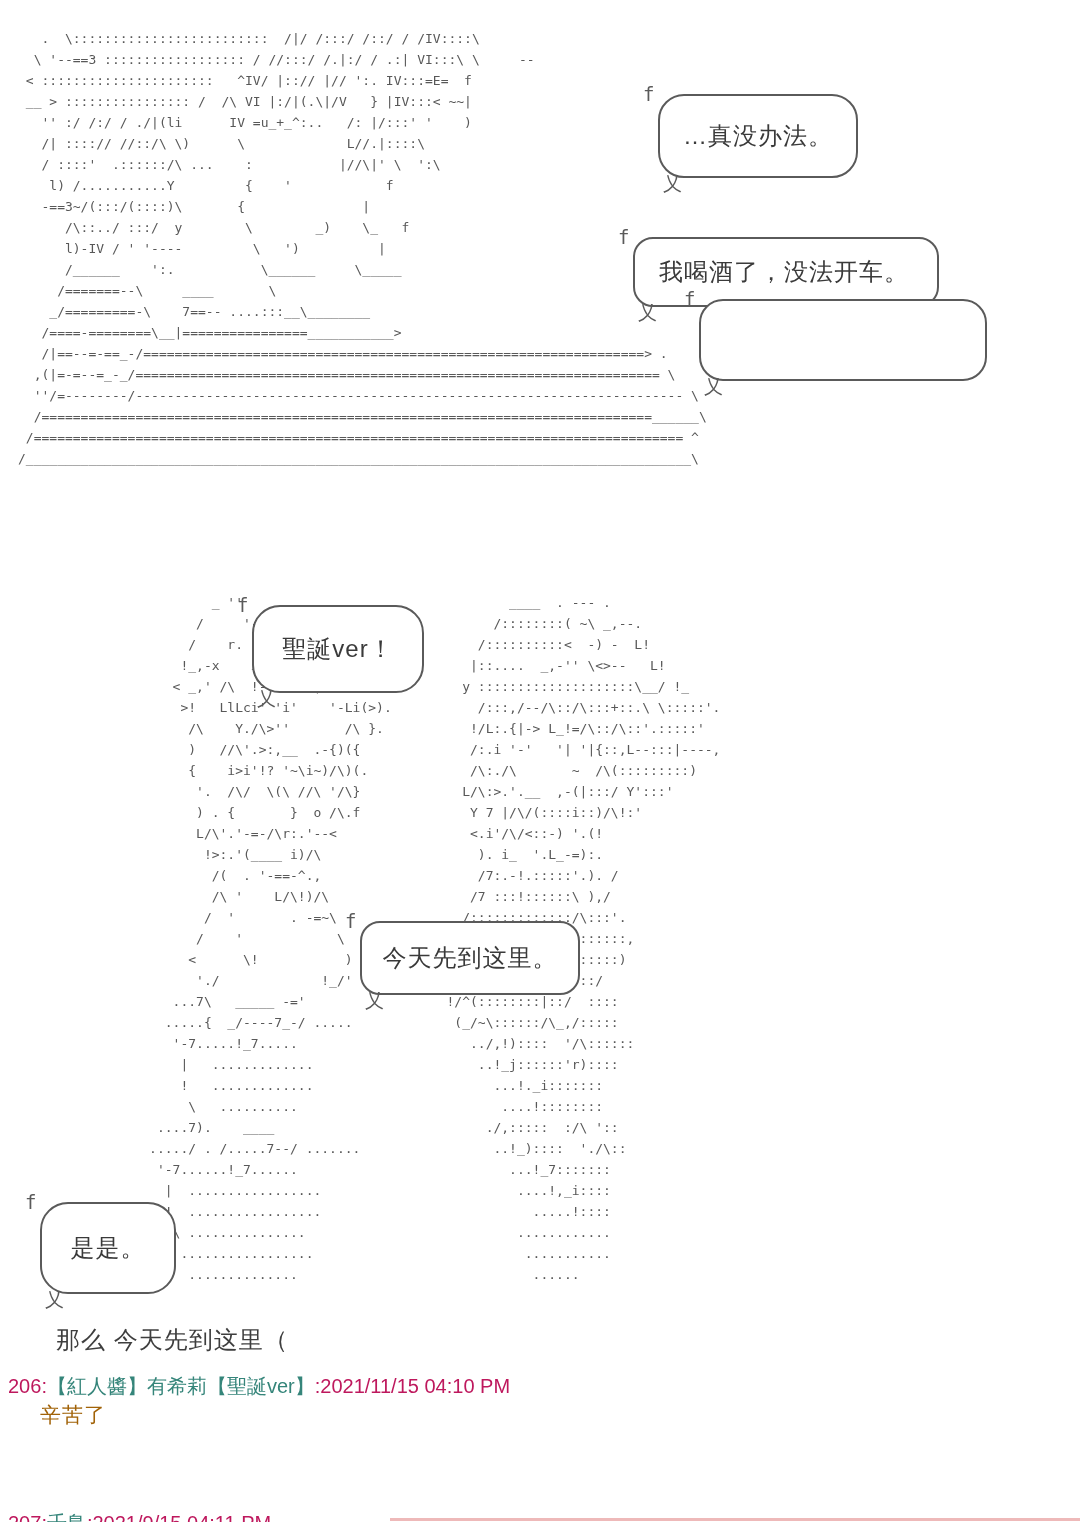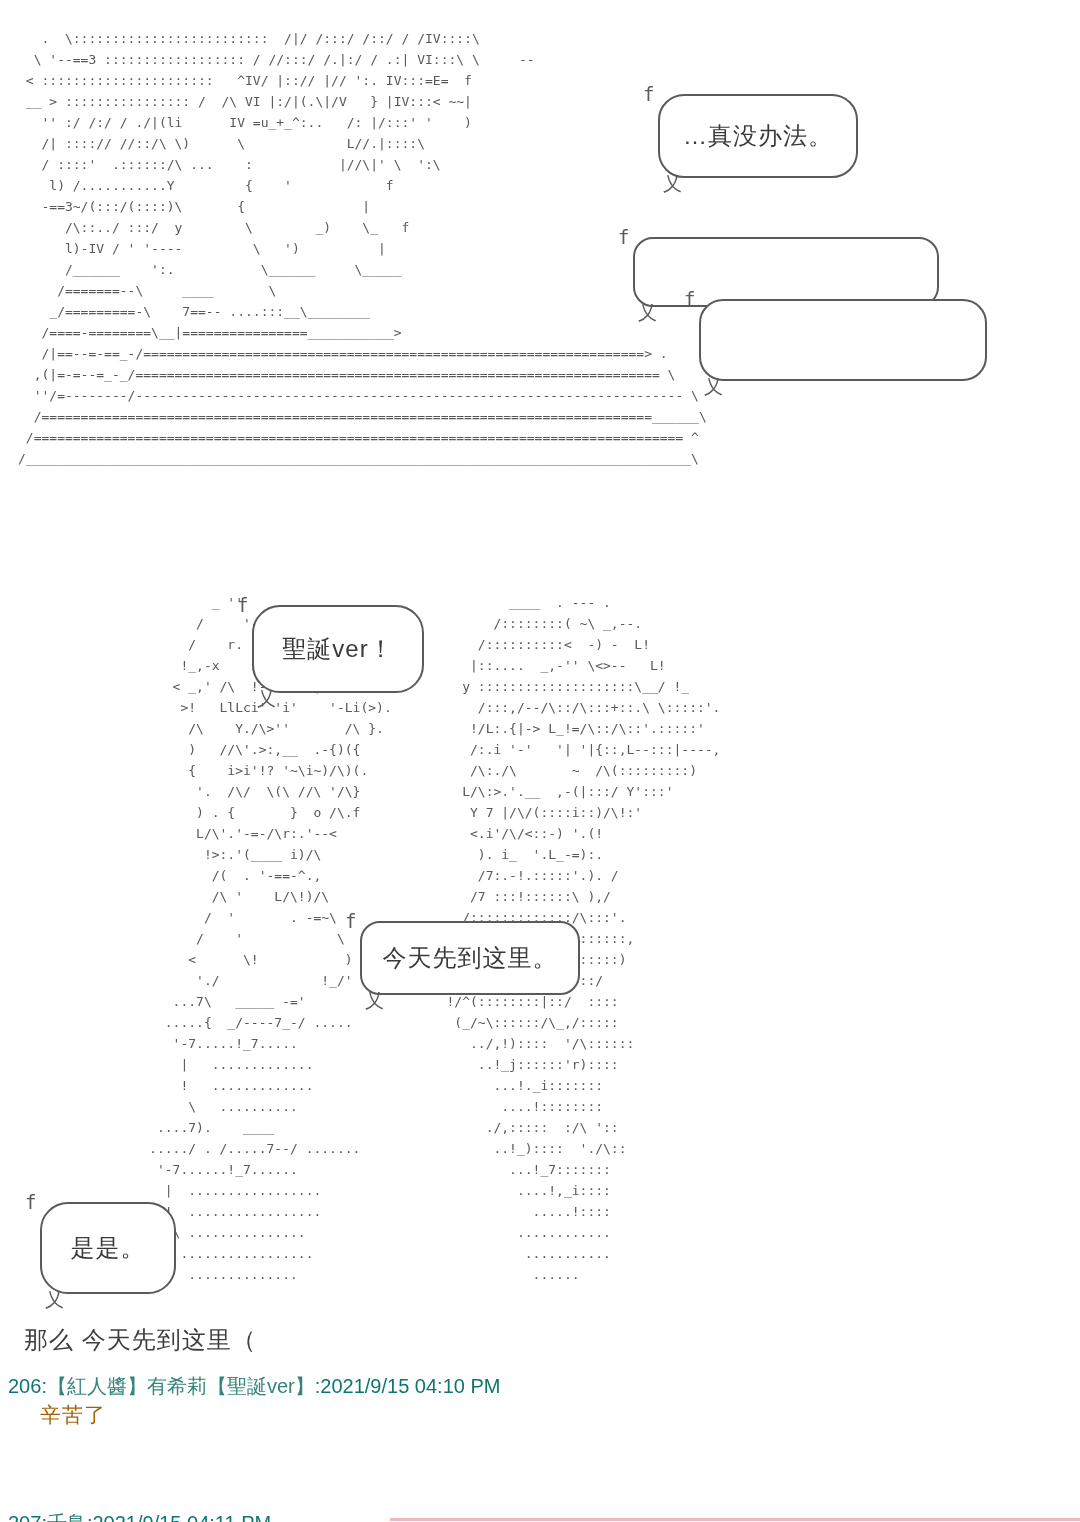--- a/index.html
+++ b/index.html
@@ -29,27 +29,27 @@
   .tail-top{left:-17px;top:-11px;}
   .tail-bottom{left:3px;bottom:-17px;}
   .b1{left:658px;top:94px;width:196px;height:80px;border-radius:26px;}
   .b2{left:633px;top:237px;width:306px;height:70px;border-radius:20px;justify-content:flex-start;padding-left:24px;box-sizing:border-box;}
   .b3{left:699px;top:299px;width:284px;height:78px;border-radius:24px;z-index:6;}
   .b4{left:252px;top:605px;width:168px;height:84px;border-radius:28px;}
   .b5{left:360px;top:921px;width:216px;height:70px;border-radius:20px;}
   .b6{left:40px;top:1202px;width:132px;height:88px;border-radius:28px;}
   
   .narration{
-    position:absolute;left:24px;top:1324px;font-size:24px;color:#3e3e3e;letter-spacing:1px;
+    position:absolute;left:56px;top:1324px;font-size:24px;color:#3e3e3e;letter-spacing:1px;
   }
   .post{position:absolute;color:#3f4a52;}
   .post1{left:8px;top:1374px;}
   .post2{left:8px;top:1511px;}
   .post-header{font-size:20px;line-height:24px;}
-  .pnum,.ptime,.psep{color:#0f766e;}
+  .pnum,.ptime,.psep{color:#be185d;}
   .pname{color:#35857a;}
   .post-body{font-size:21px;color:#a16207;margin-left:32px;margin-top:3px;letter-spacing:1px;}
   
   .bottom-line{
     position:absolute;left:390px;top:1518px;width:690px;height:3px;
     background:#eeb9b9;
   }
 </style>
 </head>
 <body>
@@ -112,20 +112,21 @@
                 ..............                              ......</pre>
 
   <div class="bubble b1">
     <span class="tail-top">f</span>
     <span class="btext">…真没办法。</span>
     <span class="tail-bottom">乂</span>
   </div>
 
   <div class="bubble b2">
     <span class="tail-top">f</span>
+    <span class="btext">我喝酒了，没法开车。</span>
     <span class="tail-bottom">乂</span>
   </div>
 
   <div class="bubble b3">
     <span class="tail-top">f</span>
     <span class="tail-bottom">乂</span>
   </div>
 
   <div class="bubble b4">
     <span class="tail-top">f</span>
@@ -141,21 +142,21 @@
 
   <div class="bubble b6">
     <span class="tail-top">f</span>
     <span class="btext">是是。</span>
     <span class="tail-bottom">乂</span>
   </div>
 
   <div class="narration">那么 今天先到这里（</div>
 
   <div class="post post1">
-    <div class="post-header"><span class="pnum">206</span><span class="psep">:</span><span class="pname">【紅人醬】有希莉【聖誕ver】</span><span class="psep">:</span><span class="ptime">2021/9/15 04:10 PM</span></div>
+    <div class="post-header"><span class="pnum">206</span><span class="psep">:</span><span class="pname">【紅人醬】有希莉【聖誕ver】</span><span class="psep">:</span><span class="ptime">2021/11/15 04:10 PM</span></div>
     <div class="post-body">辛苦了</div>
   </div>
 
   <div class="post post2">
     <div class="post-header"><span class="pnum">207</span><span class="psep">:</span><span class="pname">千鳥</span><span class="psep">:</span><span class="ptime">2021/9/15 04:11 PM</span></div>
     <div class="post-body">辛苦了</div>
   </div>
 
   <div class="bottom-line"></div>
 

